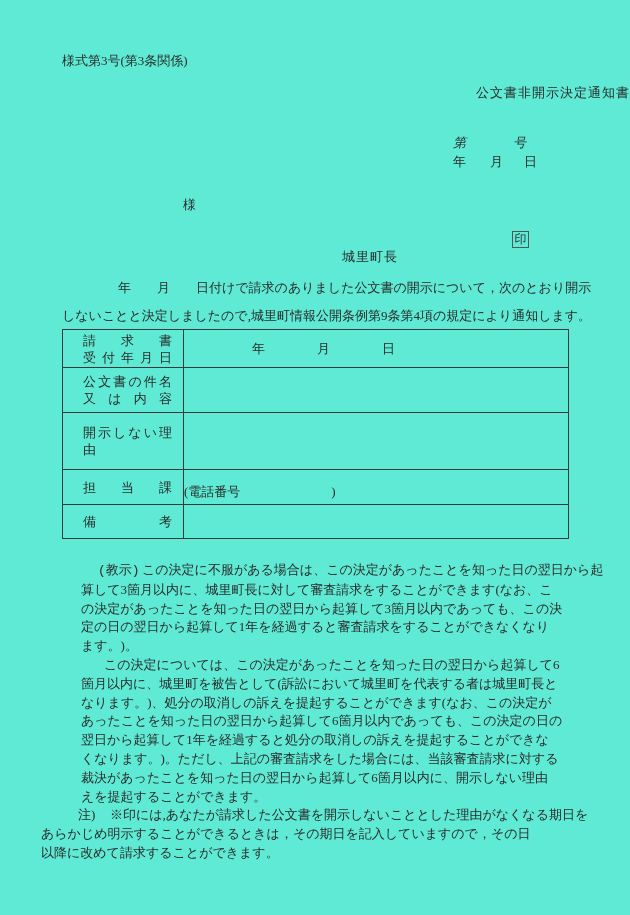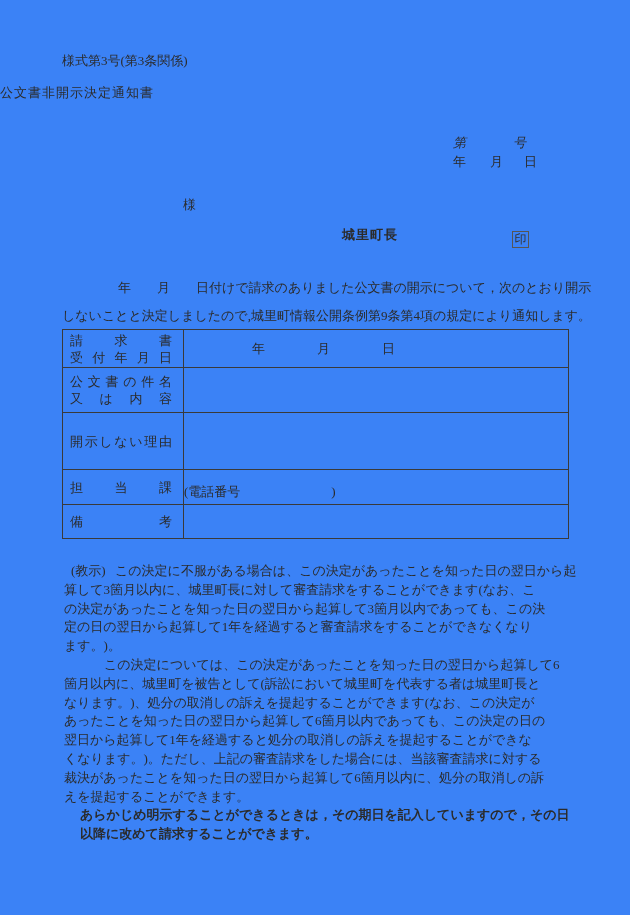--- a/index.html
+++ b/index.html
@@ -1,61 +1,61 @@
 <!DOCTYPE html>
 <html><head>
 <meta charset="utf-8">
 <style>
   * { margin:0; padding:0; box-sizing:border-box; }
   html,body { background:#e8e8e8; }
   .page {
     position:relative; width:630px; height:915px; margin:0 auto;
-    background:#3b82f6; overflow:hidden;
+    background:#5eead4; overflow:hidden;
     font-family:"Liberation Serif","DejaVu Serif",serif;
     color:#2b2b2b; font-size:13px;
   }
   .abs { position:absolute; white-space:pre; }
   .form-no   { left:62px;  top:52px; }
-  .doc-title { left:0; top:84px; width:100%; text-align:left; letter-spacing:1px; }
+  .doc-title { left:0; top:84px; width:100%; text-align:right; letter-spacing:1px; }
   .doc-no    { left:440px; top:118px;font-style:italic; }
   .doc-no .suffix { display:inline-block; margin-left:47px; }
   .date-line { left:440px; top:137px; }
   .date-line .month { display:inline-block; margin-left:24px; }
   .date-line .day   { display:inline-block; margin-left:21px; }
   .addressee { left:183px; top:196px; }
-  .sender    { left:342px; top:226px; letter-spacing:1px;font-weight:bold; }
+  .sender    { left:342px; top:248px; letter-spacing:1px; }
   .seal {
     left:512px; top:231px;
     width:17px; height:17px; border:1px solid #555;
     font-size:12px; line-height:15px; text-align:center; color:#333;
     white-space:normal;
   }
   .body1 { left:118px; top:279px; }
   .body2 { left:62px;  top:307px; }
 
   .form-table {
     position:absolute; left:62px; top:329px; width:507px;
     border-collapse:collapse; table-layout:fixed; font-size:13px; color:#2b2b2b;
   }
   .form-table td { border:1px solid #3a3a3a; vertical-align:middle; overflow:hidden; }
   .form-table col.c-label { width:121px; }
-  td.lbl { padding:0 11px 0 7px; }
+  td.lbl { padding:0 11px 0 20px; }
   td.lbl, td.lbl div { text-align:justify; text-align-last:justify; line-height:17px; }
   tr.r1 { height:38px; } tr.r2 { height:45px; } tr.r3 { height:57px; }
   tr.r4 { height:20px; } tr.r5 { height:35px; } tr.r6 { height:34px; }
   td.val-date  { padding-left:68px; white-space:pre; }
   td.val-phone { vertical-align:bottom; padding:0 8px 3px 0; white-space:pre; }
 
   .notes { position:absolute; left:0; top:562px; width:630px; line-height:18.8px; }
   .ln { white-space:pre; }
-  .ind-kyoji-first { padding-left:71px; }
-  .ind-cont        { padding-left:64px; }
+  .ind-kyoji-first { padding-left:98px;font-family:Liberation Mono, monospace; }
+  .ind-cont        { padding-left:81px; }
   .ind-para2-first { padding-left:104px; }
   .ind-note-first  { padding-left:78px; }
-  .ind-note-cont   { padding-left:80px;font-weight:bold; }
+  .ind-note-cont   { padding-left:41px; }
   .lbl-kyoji { display:inline-block; width:44px; }
   .lbl-note  { display:inline-block; width:32px; }
 </style>
 </head>
 <body>
 
 <div class="page">
 
   <div class="abs form-no">様式第3号(第3条関係)</div>
 
@@ -118,19 +118,20 @@
     <div class="ln ind-cont">算して3箇月以内に、城里町長に対して審査請求をすることができます(なお、こ</div>
     <div class="ln ind-cont">の決定があったことを知った日の翌日から起算して3箇月以内であっても、この決</div>
     <div class="ln ind-cont">定の日の翌日から起算して1年を経過すると審査請求をすることができなくなり</div>
     <div class="ln ind-cont">ます。)。</div>
     <div class="ln ind-para2-first">この決定については、この決定があったことを知った日の翌日から起算して6</div>
     <div class="ln ind-cont">箇月以内に、城里町を被告として(訴訟において城里町を代表する者は城里町長と</div>
     <div class="ln ind-cont">なります。)、処分の取消しの訴えを提起することができます(なお、この決定が</div>
     <div class="ln ind-cont">あったことを知った日の翌日から起算して6箇月以内であっても、この決定の日の</div>
     <div class="ln ind-cont">翌日から起算して1年を経過すると処分の取消しの訴えを提起することができな</div>
     <div class="ln ind-cont">くなります。)。ただし、上記の審査請求をした場合には、当該審査請求に対する</div>
-    <div class="ln ind-cont">裁決があったことを知った日の翌日から起算して6箇月以内に、処分の取消しの訴</div>
+    <div class="ln ind-cont">裁決があったことを知った日の翌日から起算して6箇月以内に、開示しない理由</div>
     <div class="ln ind-cont">えを提起することができます。</div>
+    <div class="ln ind-note-first"><span class="lbl-note">注)</span><span>※印には,あなたが請求した公文書を開示しないこととした理由がなくなる期日を</span></div>
     <div class="ln ind-note-cont">あらかじめ明示することができるときは，その期日を記入していますので，その日</div>
     <div class="ln ind-note-cont">以降に改めて請求することができます。</div>
   </div>
 
 </div>
 
 </body></html>

